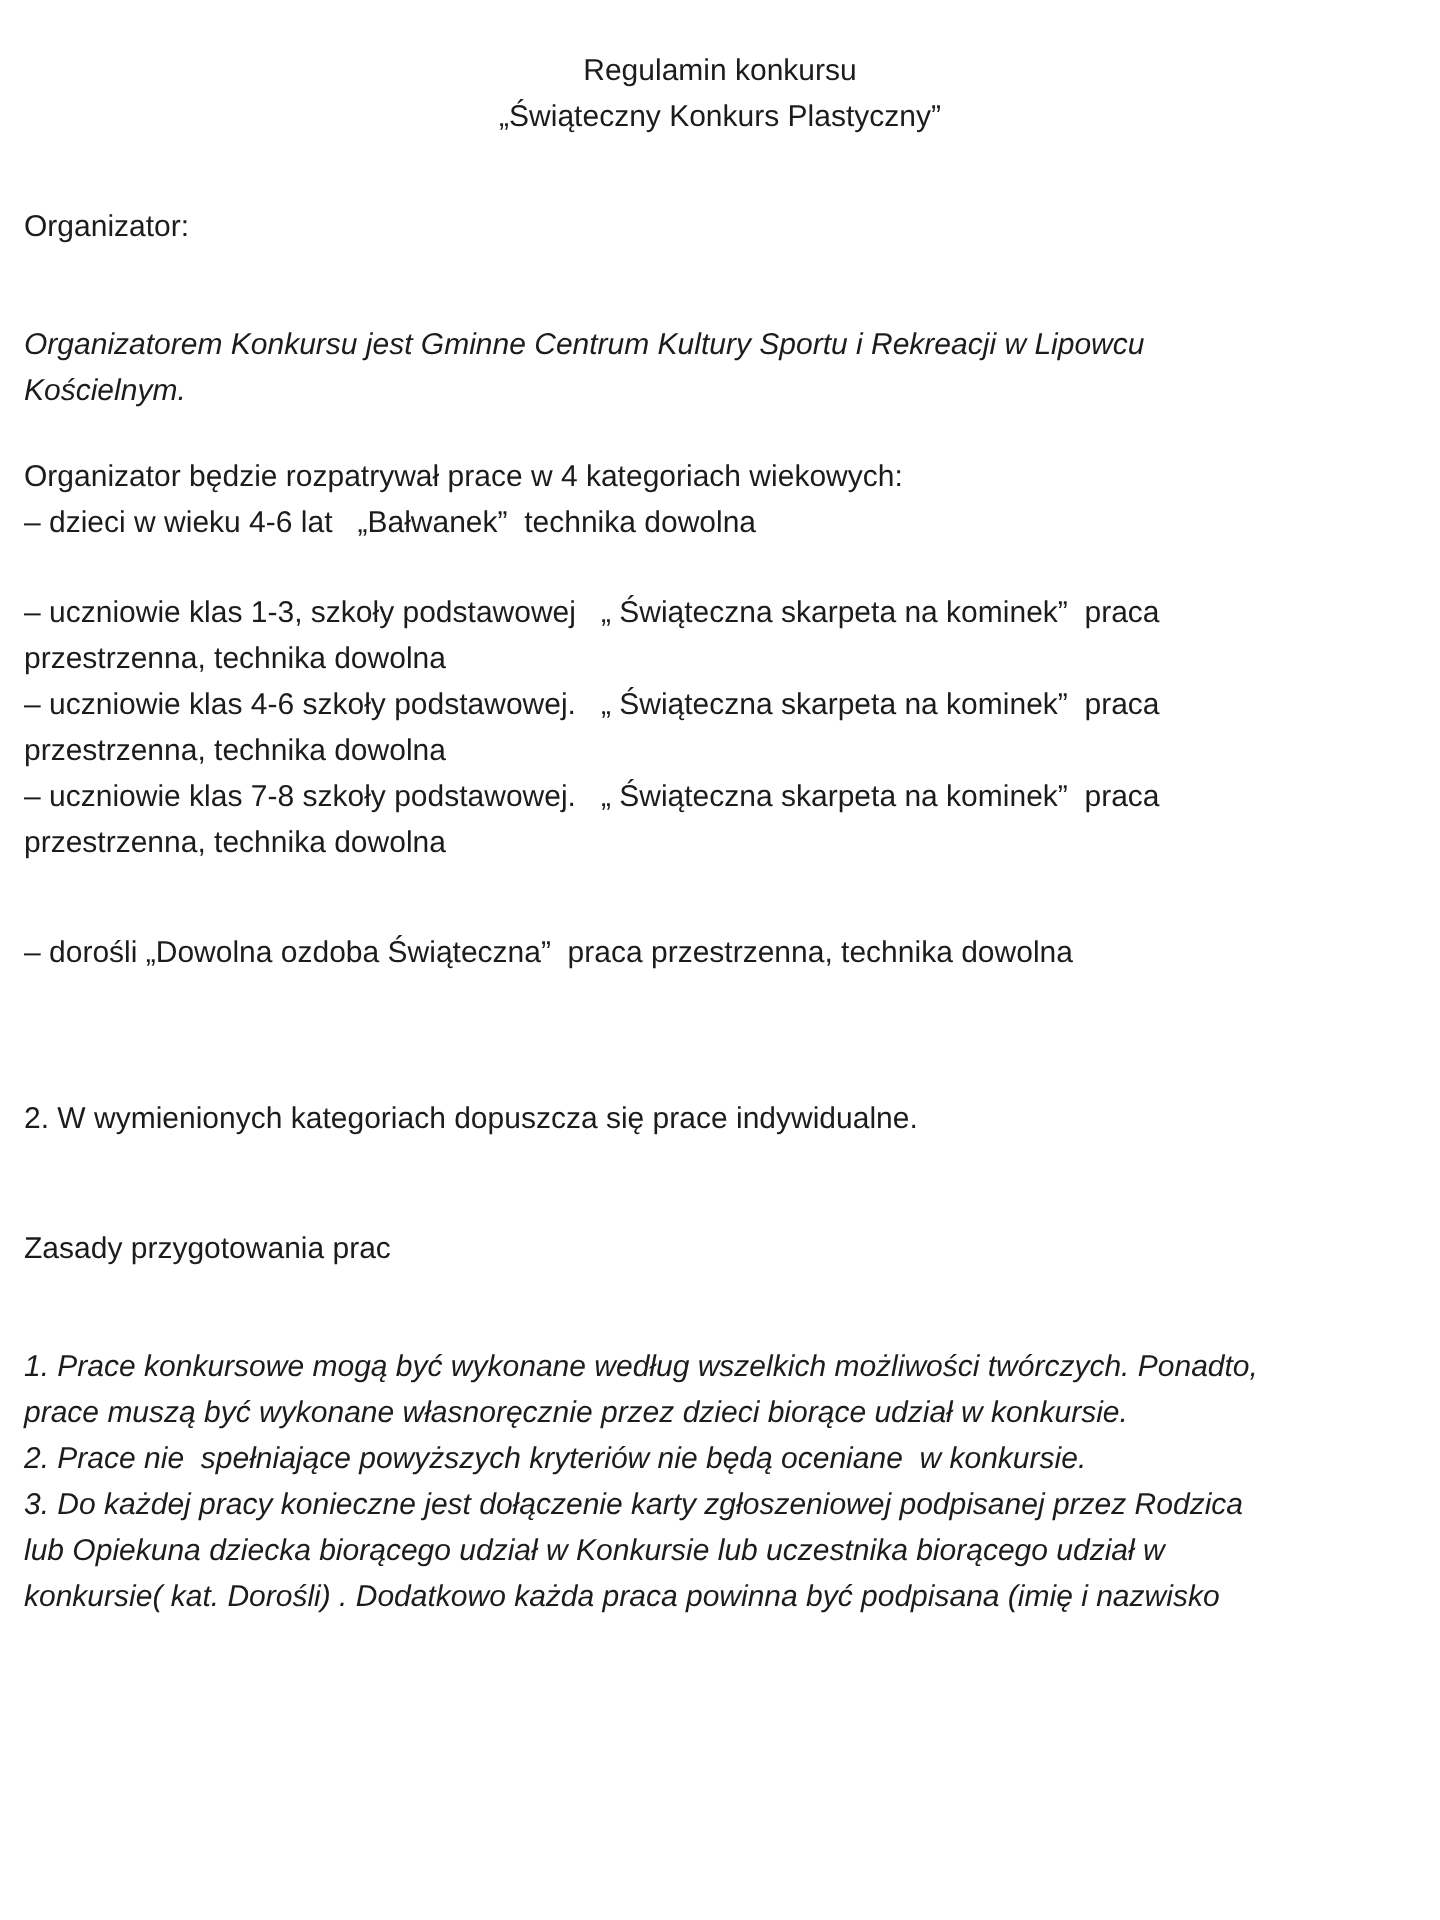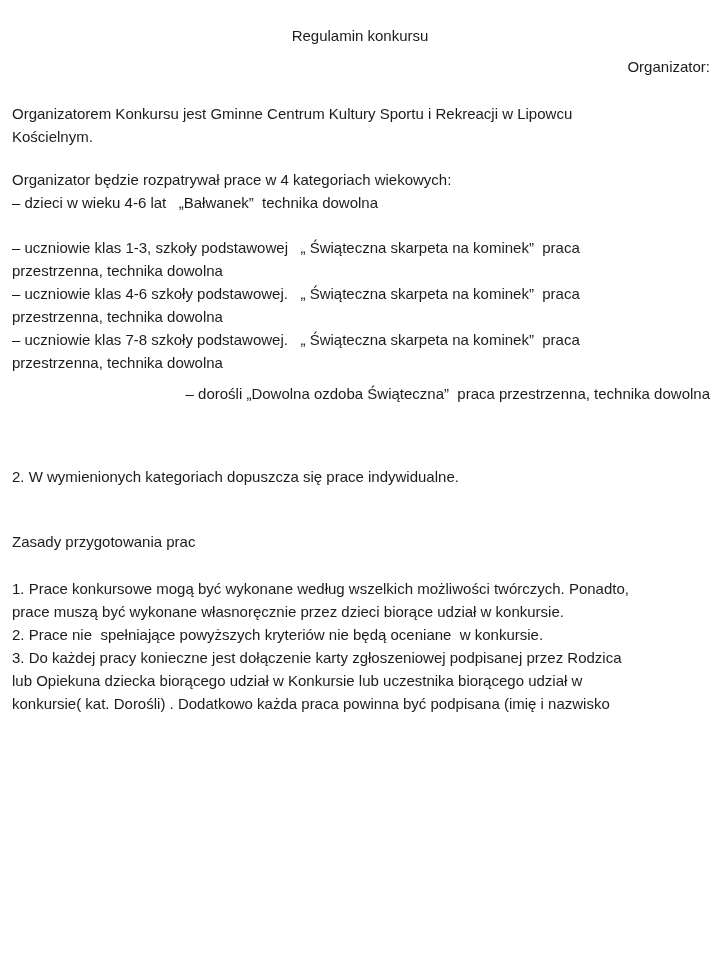--- a/index.html
+++ b/index.html
@@ -26,37 +26,38 @@
     white-space: pre;
     padding-left: 12px;
     padding-right: 10px;
   }
   .center .line {
     text-align: center;
     padding-left: 0;
     padding-right: 0;
   }
   
-  .mt21 { margin-top: 8px; text-align: right; }
-  .mt24 { margin-top: 24px; }
+  .mt21 { margin-top: 32px; }
+  .mt24 { margin-top: 36px; font-style: italic; }
   .mt7  { margin-top: 7px; }
   .mt20 { margin-top: 20px; }
   .mt23 { }
   .mt22 { margin-top: 22px; }
   .mt40 { margin-top: 60px; }
   .mt42 { margin-top: 42px; }
 </style>
 </head>
 <body>
 
 <div class="page">
   <div class="doc">
 
     <div class="center">
       <div class="line">Regulamin konkursu</div>
+      <div class="line">„Świąteczny Konkurs Plastyczny”</div>
     </div>
 
     <div class="mt21">
       <div class="line">Organizator:</div>
     </div>
 
     <div class="mt24">
       <div class="line">Organizatorem Konkursu jest Gminne Centrum Kultury Sportu i Rekreacji w Lipowcu</div>
       <div class="line">Kościelnym.</div>
     </div>

